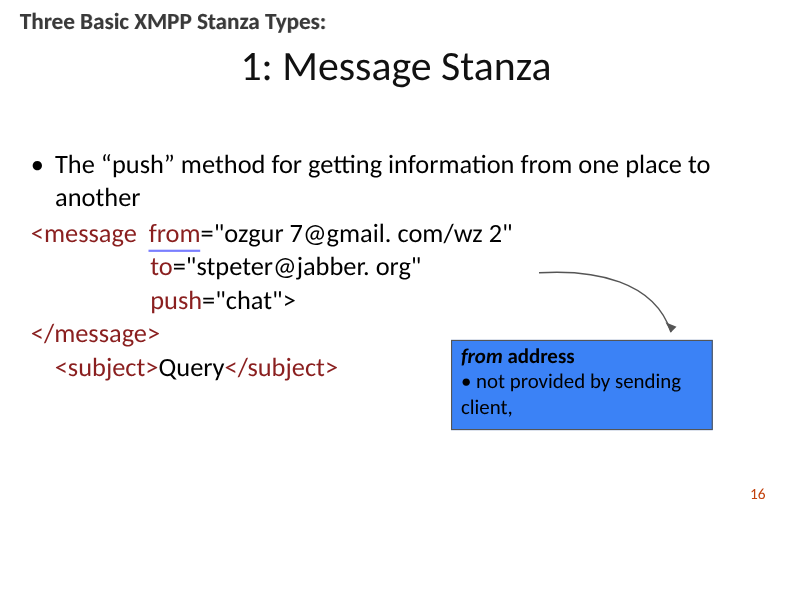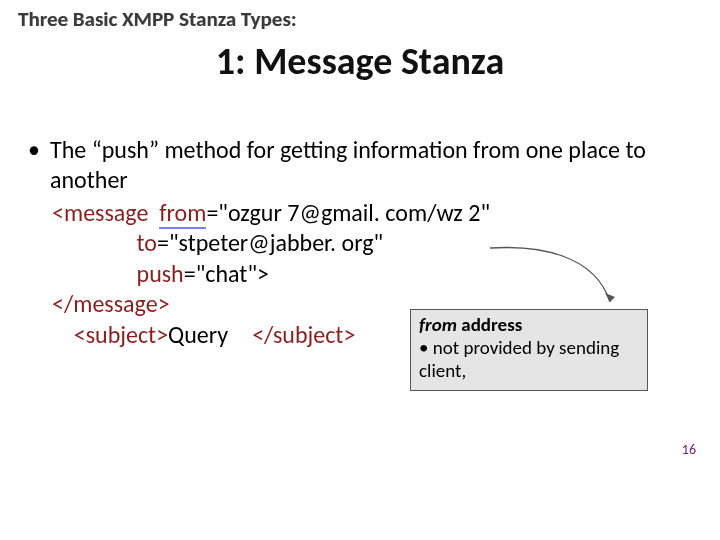--- a/index.html
+++ b/index.html
@@ -37,21 +37,21 @@
     opacity: 0.85;
     mix-blend-mode: multiply;
   }
   .title {
     position: absolute;
     top: 38px;
     left: 0;
     width: 720px;
     text-align: center;
     font-size: 38px;
-    font-weight: 700;
+    font-weight: 400;
     color: #111;
   }
   .body {
     position: absolute;
     top: 135px;
     left: 28px;
     width: 660px;
     font-size: 24px;
     line-height: 1.27;
   }
@@ -61,47 +61,47 @@
   .bullet-dot {
     width: 22px;
     flex: 0 0 22px;
   }
   .code-wrap {
     margin-top: 2px;
   }
   .code-line {
     white-space: pre;
   }
-  .tag { color: #8a1f1f; margin-left: 24px; }
+  .tag { color: #8a1f1f; }
   .attr { color: #8a1f1f; }
   .underline {
     border-bottom: 2px solid #7a7fff;
     padding-bottom: 0px;
   }
   .callout {
     position: absolute;
     left: 410px;
     top: 309px;
     width: 220px;
     border: 1px solid #555;
-    background: #e5e5e5;
+    background: #3b82f6;
     padding: 4px 8px 8px 8px;
     font-size: 19px;
     line-height: 1.2;
   }
   .callout .hdr {
     font-weight: 400;
   }
   .callout .hdr b { font-weight: 700; }
   .pageno {
     position: absolute;
     right: 24px;
     bottom: 18px;
     font-size: 14px;
-    color: #701a75;
+    color: #c2410c;
   }
   .arrow {
     position: absolute;
     left: 480px;
     top: 240px;
     width: 160px;
     height: 90px;
     pointer-events: none;
   }
 </style>

